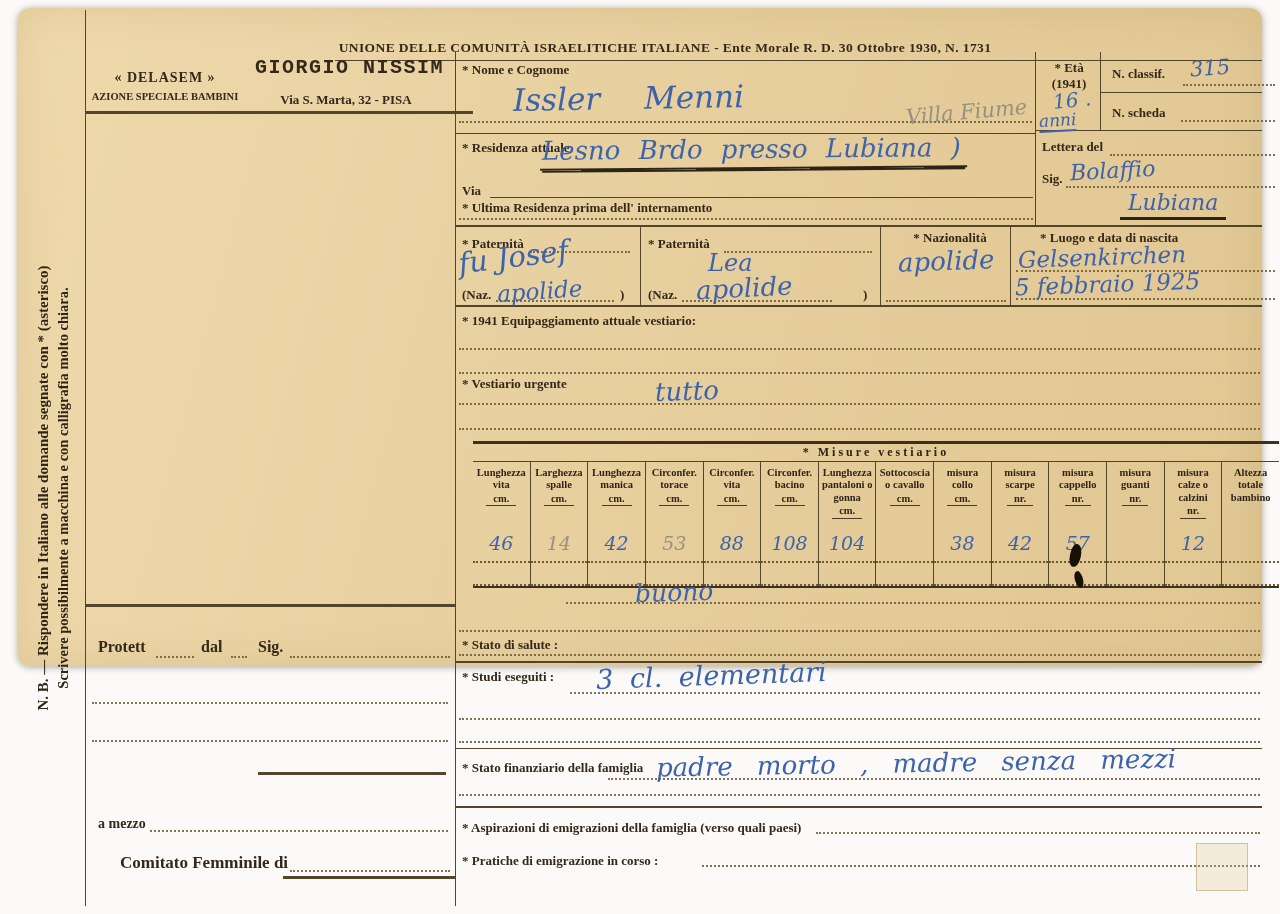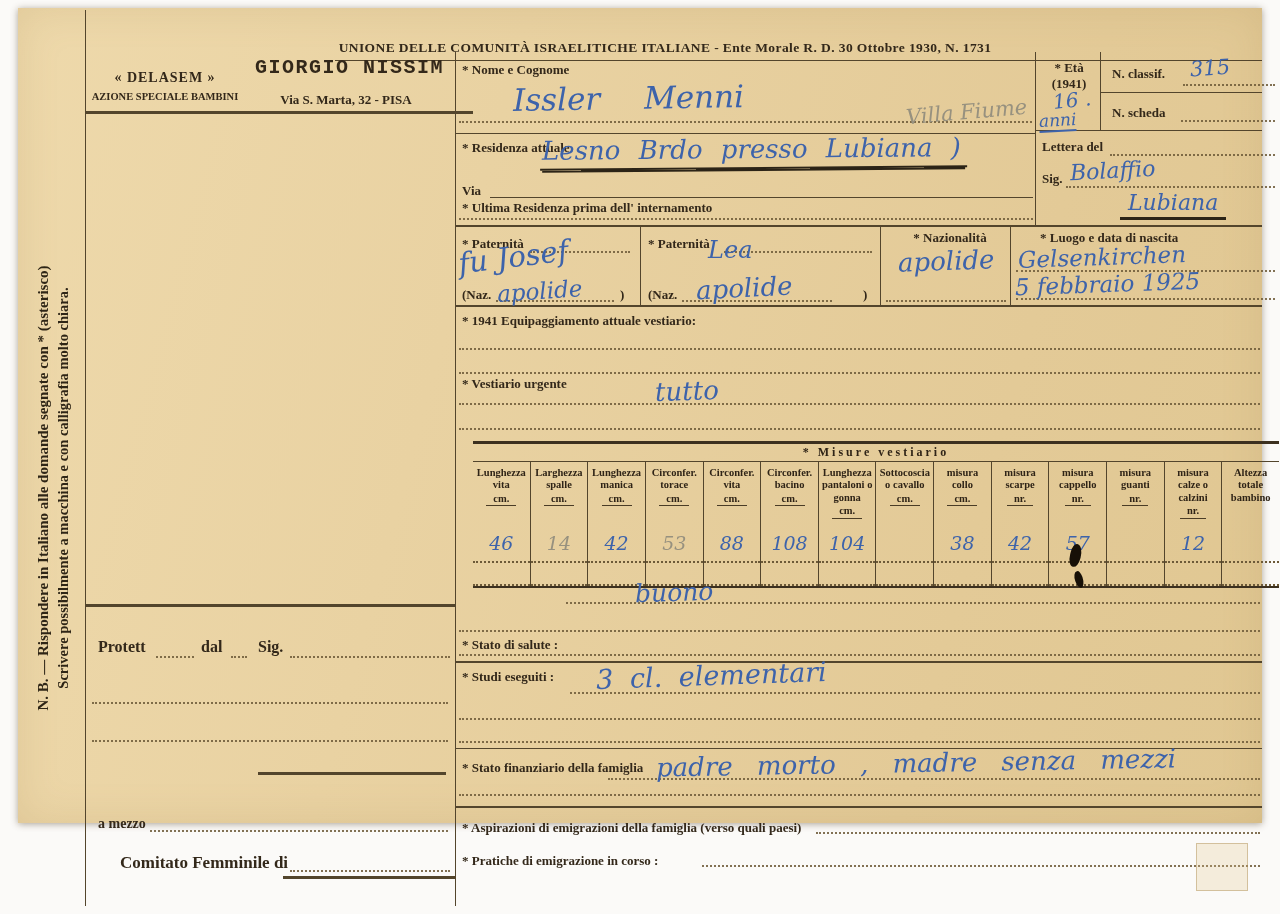--- a/index.html
+++ b/index.html
@@ -1,18 +1,18 @@
 <!DOCTYPE html>
 <html><head>
 <meta charset="utf-8">
 <style>
   html,body{margin:0;padding:0;background:#f6f5f2;}
   #stage{position:relative;width:1280px;height:914px;overflow:hidden;background:#fbfaf8;
          font-family:"Liberation Serif", serif;}
-  #card{position:absolute;left:18px;top:8px;width:1244px;height:815px;border-radius:0;
+  #card{position:absolute;left:18px;top:8px;width:1244px;height:658px;border-radius:12px;
         background:linear-gradient(105deg,#eed9ab 0%,#e9d2a2 35%,#e3ca97 75%,#e0c792 100%);
         box-shadow:0 1px 7px rgba(70,55,30,.45), inset 0 0 40px rgba(160,125,70,.18);}
   .lbl{position:absolute;color:#33281a;font-weight:bold;font-size:13px;white-space:nowrap;}
   .hw{position:absolute;color:#3d63ab;font-style:italic;white-space:nowrap;
       font-family:"DejaVu Serif", serif;}
   .pencil{color:#97917f !important;}
   .ln{position:absolute;background:#53452c;}
   .dot{position:absolute;border-bottom:2px dotted #6d5a38;height:0;opacity:.85;}
   .vln{position:absolute;background:#53452c;width:1px;}
   .center{text-align:center;}
@@ -101,21 +101,21 @@
     <div class="lbl" style="left:444px;top:228px;">* Paternità</div>
     <div class="dot" style="left:512px;top:243px;width:100px;"></div>
     <div class="hw" style="left:440px;top:232px;font-size:29px;transform:rotate(-7deg);">fu Josef</div>
     <div class="lbl" style="left:444px;top:279px;">(Naz.</div>
     <div class="dot" style="left:478px;top:292px;width:118px;"></div>
     <div class="lbl" style="left:602px;top:279px;">)</div>
     <div class="hw" style="left:479px;top:270px;font-size:23px;transform:rotate(-4deg);">apolide</div>
 
     <div class="lbl" style="left:630px;top:228px;">* Paternità</div>
     <div class="dot" style="left:706px;top:243px;width:148px;"></div>
-    <div class="hw" style="left:690px;top:228px;font-size:24px;">Lea</div>
+    <div class="hw" style="left:690px;top:241px;font-size:24px;">Lea</div>
     <div class="lbl" style="left:630px;top:279px;">(Naz.</div>
     <div class="dot" style="left:664px;top:292px;width:150px;"></div>
     <div class="lbl" style="left:845px;top:279px;">)</div>
     <div class="hw" style="left:678px;top:265px;font-size:26px;transform:rotate(-3deg);">apolide</div>
 
     <div class="lbl center" style="left:872px;top:222px;width:120px;text-align:center;">* Nazionalità</div>
     <div class="dot" style="left:868px;top:292px;width:120px;"></div>
     <div class="hw" style="left:880px;top:238px;font-size:26px;transform:rotate(-2deg);">apolide</div>
 
     <div class="lbl" style="left:1022px;top:222px;">* Luogo e data di nascita</div>

